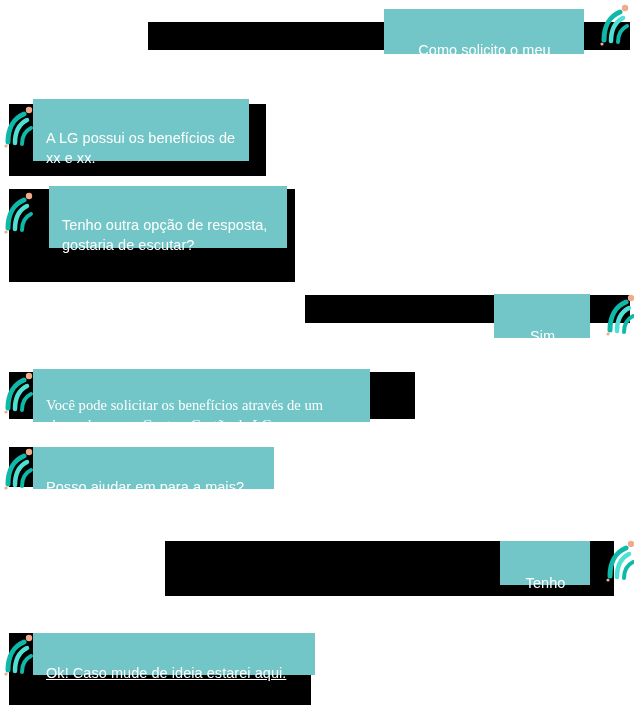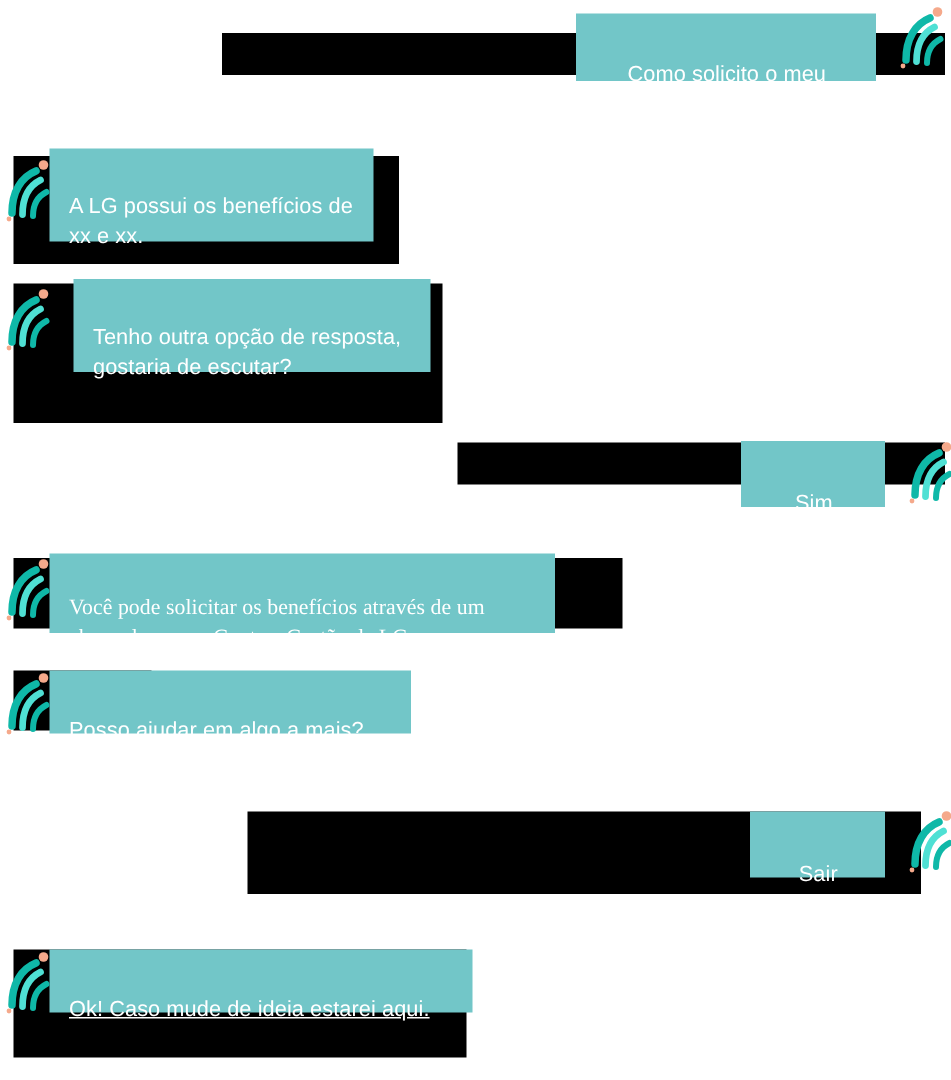--- a/index.html
+++ b/index.html
@@ -156,39 +156,39 @@
         </g>
         <circle cx="27" cy="4" r="3.2" fill="#f5a98b"></circle>
         <circle cx="4" cy="40" r="1.6" fill="#f5a98b"></circle>
       </svg>
     </div>
   </div>
 
   <div class="msg-row">
     <div class="dark-bar" style="left:9px; top:447px; width:92px; height:40px;"></div>
     <div class="bubble bot" style="left:33px; top:447px; width:241px; height:42px; padding-top:10px;">
-      <span class="bubble-text">Posso ajudar em algo a mais?</span>
+      <span class="bubble-text">Posso ajudar em para a mais?</span>
     </div>
     <div class="avatar" style="left:2px; top:448px;">
       <svg viewBox="0 0 34 42">
         <g fill="none" stroke-linecap="round">
           <path d="M6 36 C6 22, 12 12, 22 8" stroke="#0fb8a8" stroke-width="5"></path>
           <path d="M13 37 C13 26, 17 18, 25 14" stroke="#4fe0d4" stroke-width="4.5"></path>
           <path d="M20 38 C20 31, 23 25, 29 22" stroke="#0fb8a8" stroke-width="4"></path>
         </g>
         <circle cx="27" cy="4" r="3.2" fill="#f5a98b"></circle>
         <circle cx="4" cy="40" r="1.6" fill="#f5a98b"></circle>
       </svg>
     </div>
   </div>
 
   <div class="msg-row">
     <div class="dark-bar" style="left:165px; top:541px; width:449px; height:55px;"></div>
     <div class="bubble user" style="left:500px; top:541px; width:90px; height:44px; padding-top:12px;">
-      <span class="bubble-text">Sair</span>
+      <span class="bubble-text">Tenho</span>
     </div>
     <div class="avatar" style="left:604px; top:540px;">
       <svg viewBox="0 0 34 42">
         <g fill="none" stroke-linecap="round">
           <path d="M6 36 C6 22, 12 12, 22 8" stroke="#0fb8a8" stroke-width="5"></path>
           <path d="M13 37 C13 26, 17 18, 25 14" stroke="#4fe0d4" stroke-width="4.5"></path>
           <path d="M20 38 C20 31, 23 25, 29 22" stroke="#0fb8a8" stroke-width="4"></path>
         </g>
         <circle cx="27" cy="4" r="3.2" fill="#f5a98b"></circle>
         <circle cx="4" cy="40" r="1.6" fill="#f5a98b"></circle>

